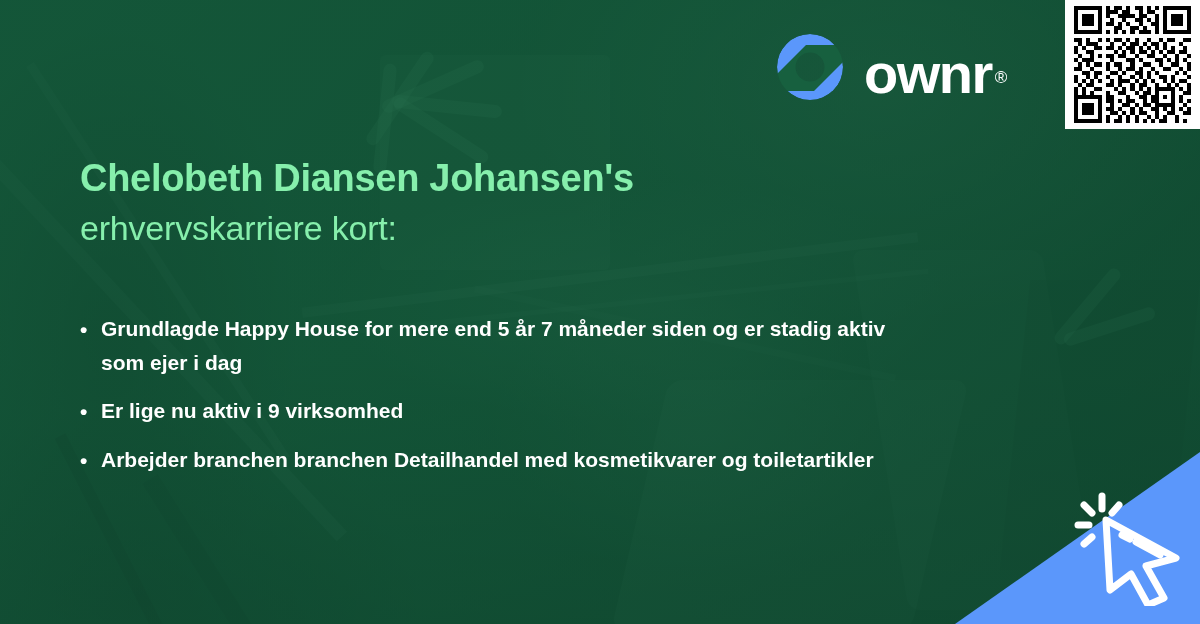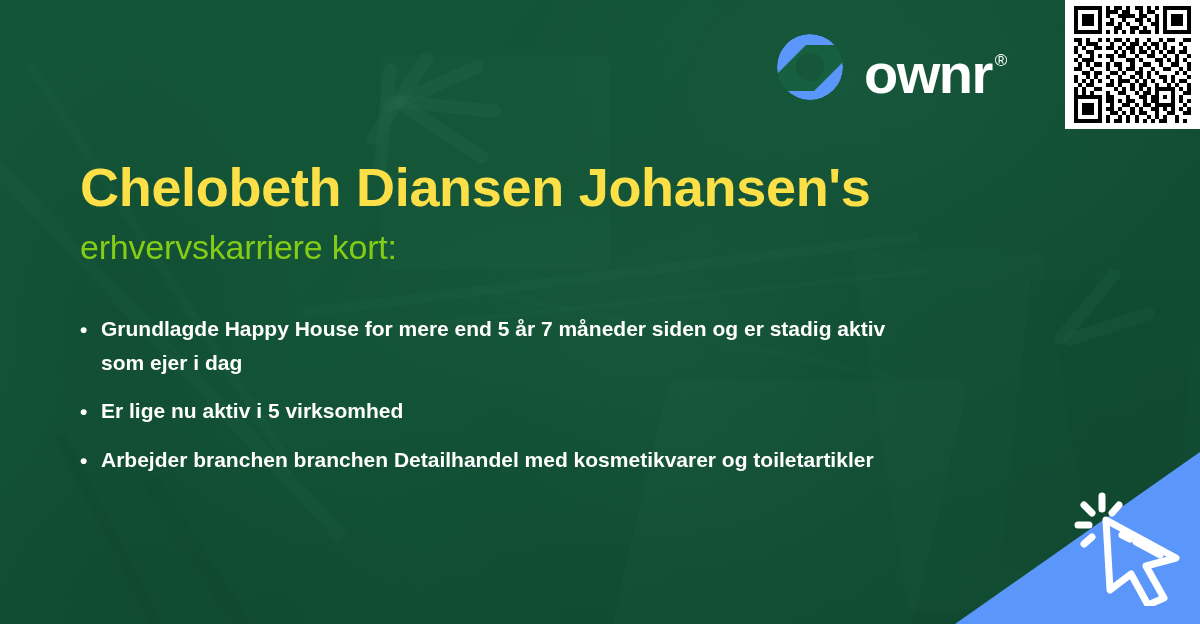--- a/index.html
+++ b/index.html
@@ -79,43 +79,43 @@
     width:245px; height:172px;
     background:#5b97fb;
     clip-path:polygon(100% 0, 100% 100%, 0 100%);
     z-index:4;
   }
   .cursor-icon { position:absolute; right:8px; bottom:18px; width:120px; height:120px; z-index:5; }
 
   
   .brand { position:absolute; left:776px; top:32px; display:flex; align-items:center; gap:20px; z-index:6; }
   .brand-mark { width:68px; height:68px; display:block; }
-  .brand-word { display:flex; align-items:flex-start;margin-top:14px; }
+  .brand-word { display:flex; align-items:center;margin-top:14px; }
   .brand-text {
     font-size:56px; font-weight:bold; color:#ffffff;
     letter-spacing:-1.5px; line-height:1; font-family:"Liberation Sans", sans-serif;
   }
   .brand-reg { font-size:17px; color:#ffffff; line-height:1; margin-top:6px; margin-left:3px; font-weight:normal;}
 
   
   .qr-panel {
     position:absolute; left:1065px; top:0; width:135px; height:129px;
     background:#ffffff; z-index:6;
     display:flex; align-items:center; justify-content:center;
   }
   .qr-code { width:117px; height:117px; display:block; image-rendering:pixelated; }
 
   
   .headline { position:absolute; left:80px; top:156px; z-index:6; }
   .headline-line1 {
-    font-size:54px; font-weight:bold; color:#fde047;
+    font-size:38px; font-weight:bold; color:#86efac;
     line-height:1.16; letter-spacing:-0.3px; white-space:nowrap;
   }
   .headline-line2 {
-    font-size:34px; font-weight:normal; color:#84cc16;
+    font-size:34px; font-weight:normal; color:#86efac;
     line-height:1.3; margin-top:6px; letter-spacing:-0.2px; white-space:nowrap;
   }
 
   
   .facts { position:absolute; left:80px; top:312px; width:840px; z-index:6; }
   .fact-item {
     display:flex; align-items:flex-start;
     color:#ffffff; font-size:21px; font-weight:bold;
     line-height:1.62; margin-bottom:14px;
   }
@@ -432,21 +432,21 @@
     <div class="headline-line2">erhvervskarriere kort:</div>
   </div>
 
   <div class="facts">
     <div class="fact-item">
       <span class="fact-bullet">•</span>
       <span class="fact-text">Grundlagde Happy House for mere end 5 år 7 måneder siden og er stadig aktiv som ejer i dag</span>
     </div>
     <div class="fact-item">
       <span class="fact-bullet">•</span>
-      <span class="fact-text">Er lige nu aktiv i 5 virksomhed</span>
+      <span class="fact-text">Er lige nu aktiv i 9 virksomhed</span>
     </div>
     <div class="fact-item">
       <span class="fact-bullet">•</span>
       <span class="fact-text">Arbejder branchen branchen Detailhandel med kosmetikvarer og toiletartikler</span>
     </div>
   </div>
 
   <div class="corner-triangle"></div>
   <svg class="cursor-icon" viewBox="0 0 120 120" fill="none" stroke="#ffffff" stroke-width="7" stroke-linecap="round" stroke-linejoin="round">
 

